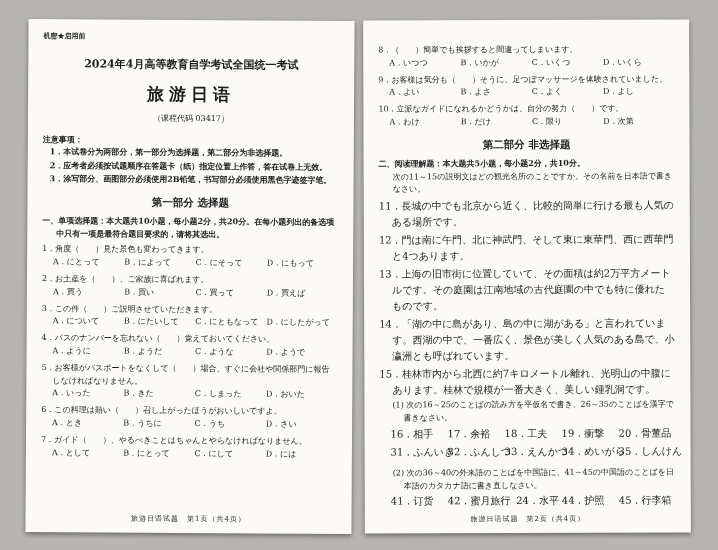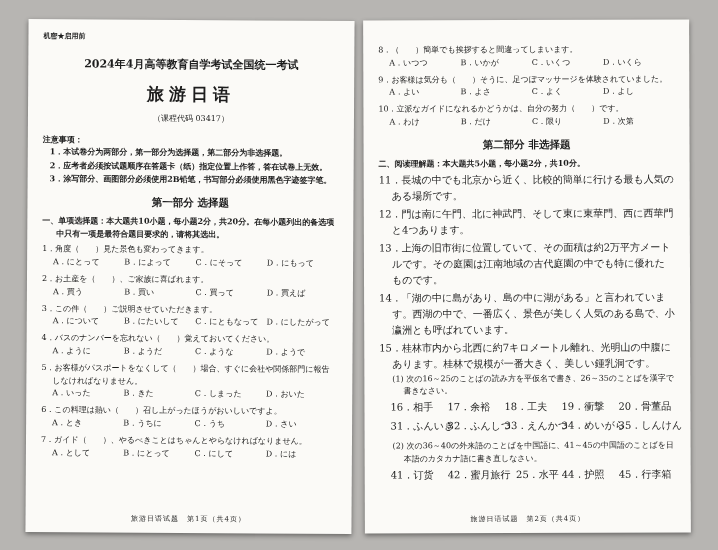--- a/index.html
+++ b/index.html
@@ -168,20 +168,21 @@
       <span class="opt">A．わけ</span>
       <span class="opt">B．だけ</span>
       <span class="opt">C．限り</span>
       <span class="opt">D．次第</span>
     </div>
   </div>
 
   <div class="part-heading">第二部分  非选择题</div>
 
   <div class="section-intro">二、阅读理解题：本大题共5小题，每小题2分，共10分。</div>
+  <div class="sub-note">次の11～15の説明文はどの観光名所のことですか。その名前を日本語で書きなさい。</div>
 
   <div class="reading-item">11．長城の中でも北京から近く、比較的簡単に行ける最も人気のある場所です。</div>
   <div class="reading-item">12．門は南に午門、北に神武門、そして東に東華門、西に西華門と4つあります。</div>
   <div class="reading-item">13．上海の旧市街に位置していて、その面積は約2万平方メートルです。その庭園は江南地域の古代庭園の中でも特に優れたものです。</div>
   <div class="reading-item">14．「湖の中に島があり、島の中に湖がある」と言われています。西湖の中で、一番広く、景色が美しく人気のある島で、小瀛洲とも呼ばれています。</div>
   <div class="reading-item">15．桂林市内から北西に約7キロメートル離れ、光明山の中腹にあります。桂林で規模が一番大きく、美しい鍾乳洞です。</div>
 
   <div class="sub-note" style="padding-left:13px;text-indent:-13px;padding-left:24px;text-indent:-11px">(1) 次の16～25のことばの読み方を平仮名で書き、26～35のことばを漢字で書きなさい。</div>
 
   <div class="vocab-row">
@@ -197,19 +198,19 @@
     <span class="vcell">33．えんかつ</span>
     <span class="vcell">34．めいがら</span>
     <span class="vcell">35．しんけん</span>
   </div>
 
   <div class="sub-note" style="margin-top:5px;padding-left:24px;text-indent:-11px">(2) 次の36～40の外来語のことばを中国語に、41～45の中国語のことばを日本語のカタカナ語に書き直しなさい。</div>
 
   <div class="vocab-row">
     <span class="vcell">41．订货</span>
     <span class="vcell" style="width:24%">42．蜜月旅行</span>
-    <span class="vcell" style="width:16%">25．水平</span>
+    <span class="vcell" style="width:16%">24．水平</span>
     <span class="vcell">44．护照</span>
     <span class="vcell">45．行李箱</span>
   </div>
 
   <div class="footer">旅游日语试题　第2页（共4页）</div>
 </div>
 
 </body></html>

